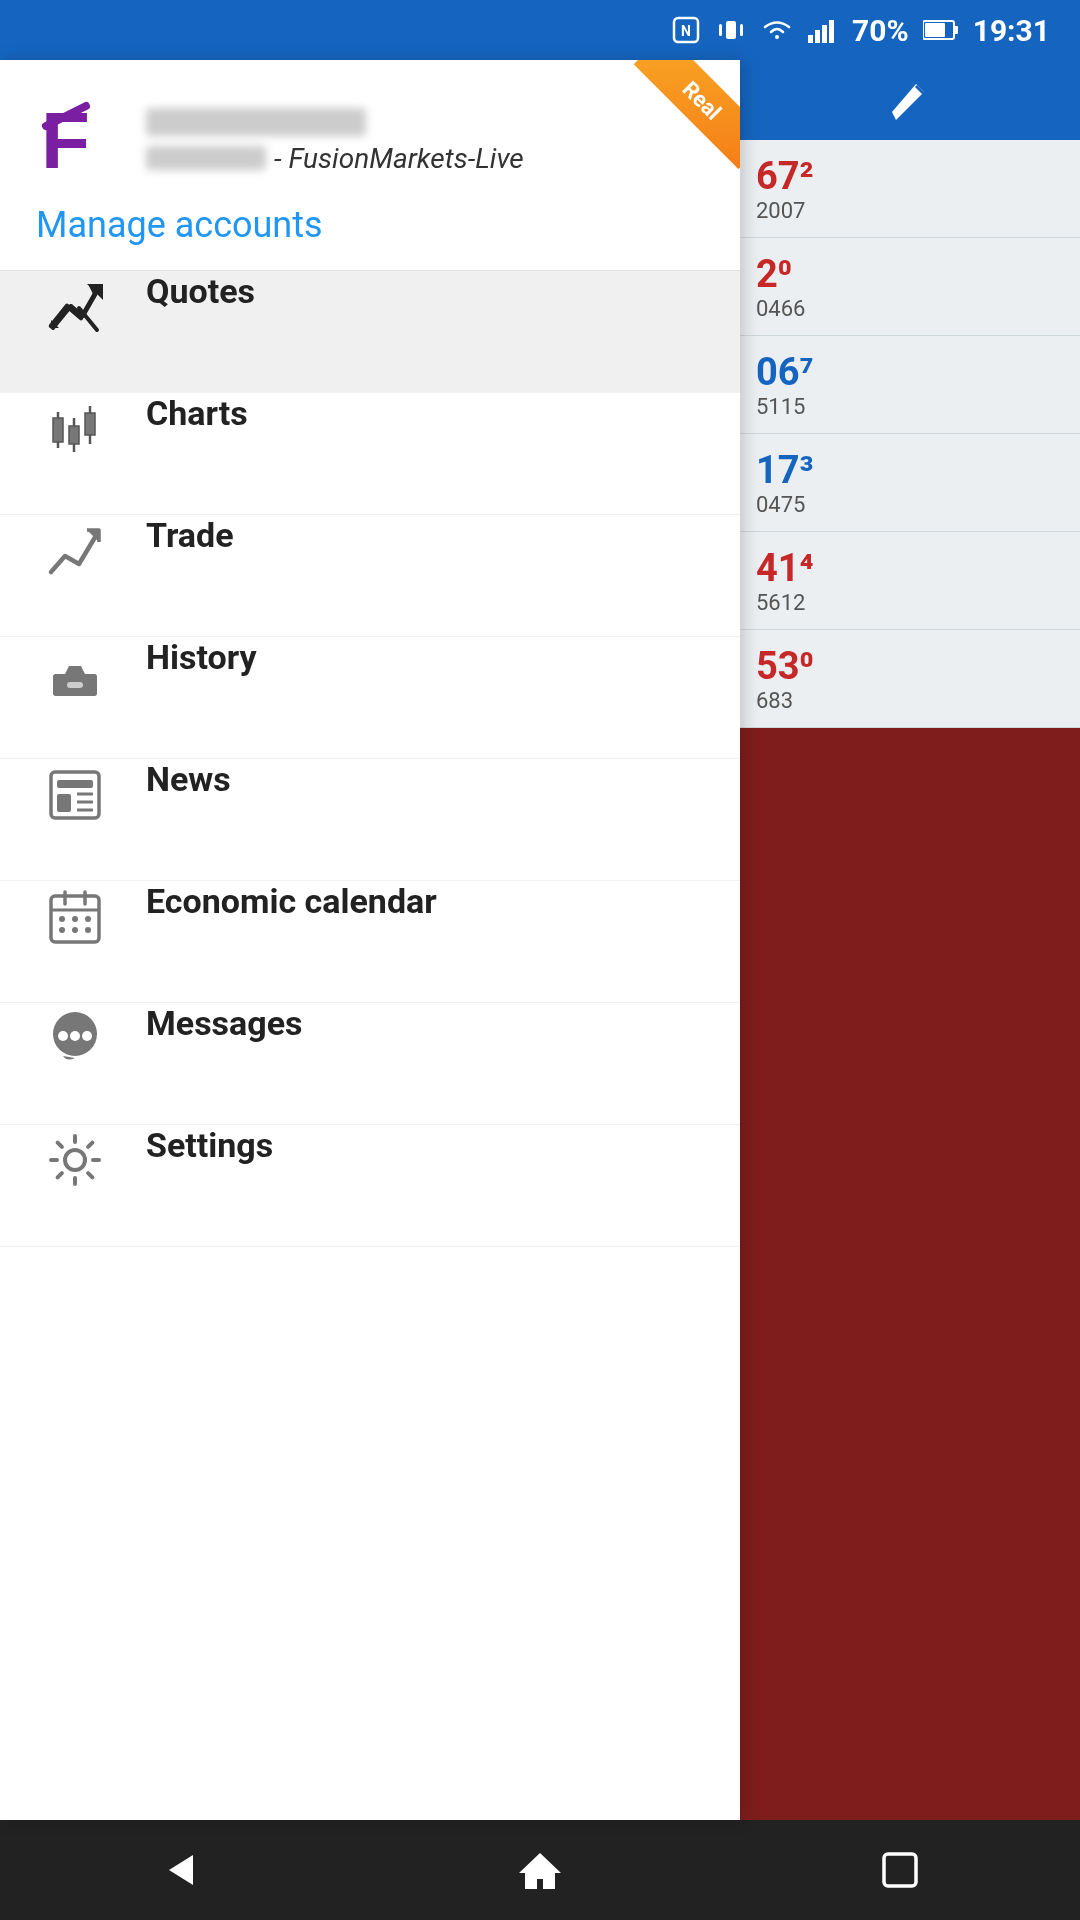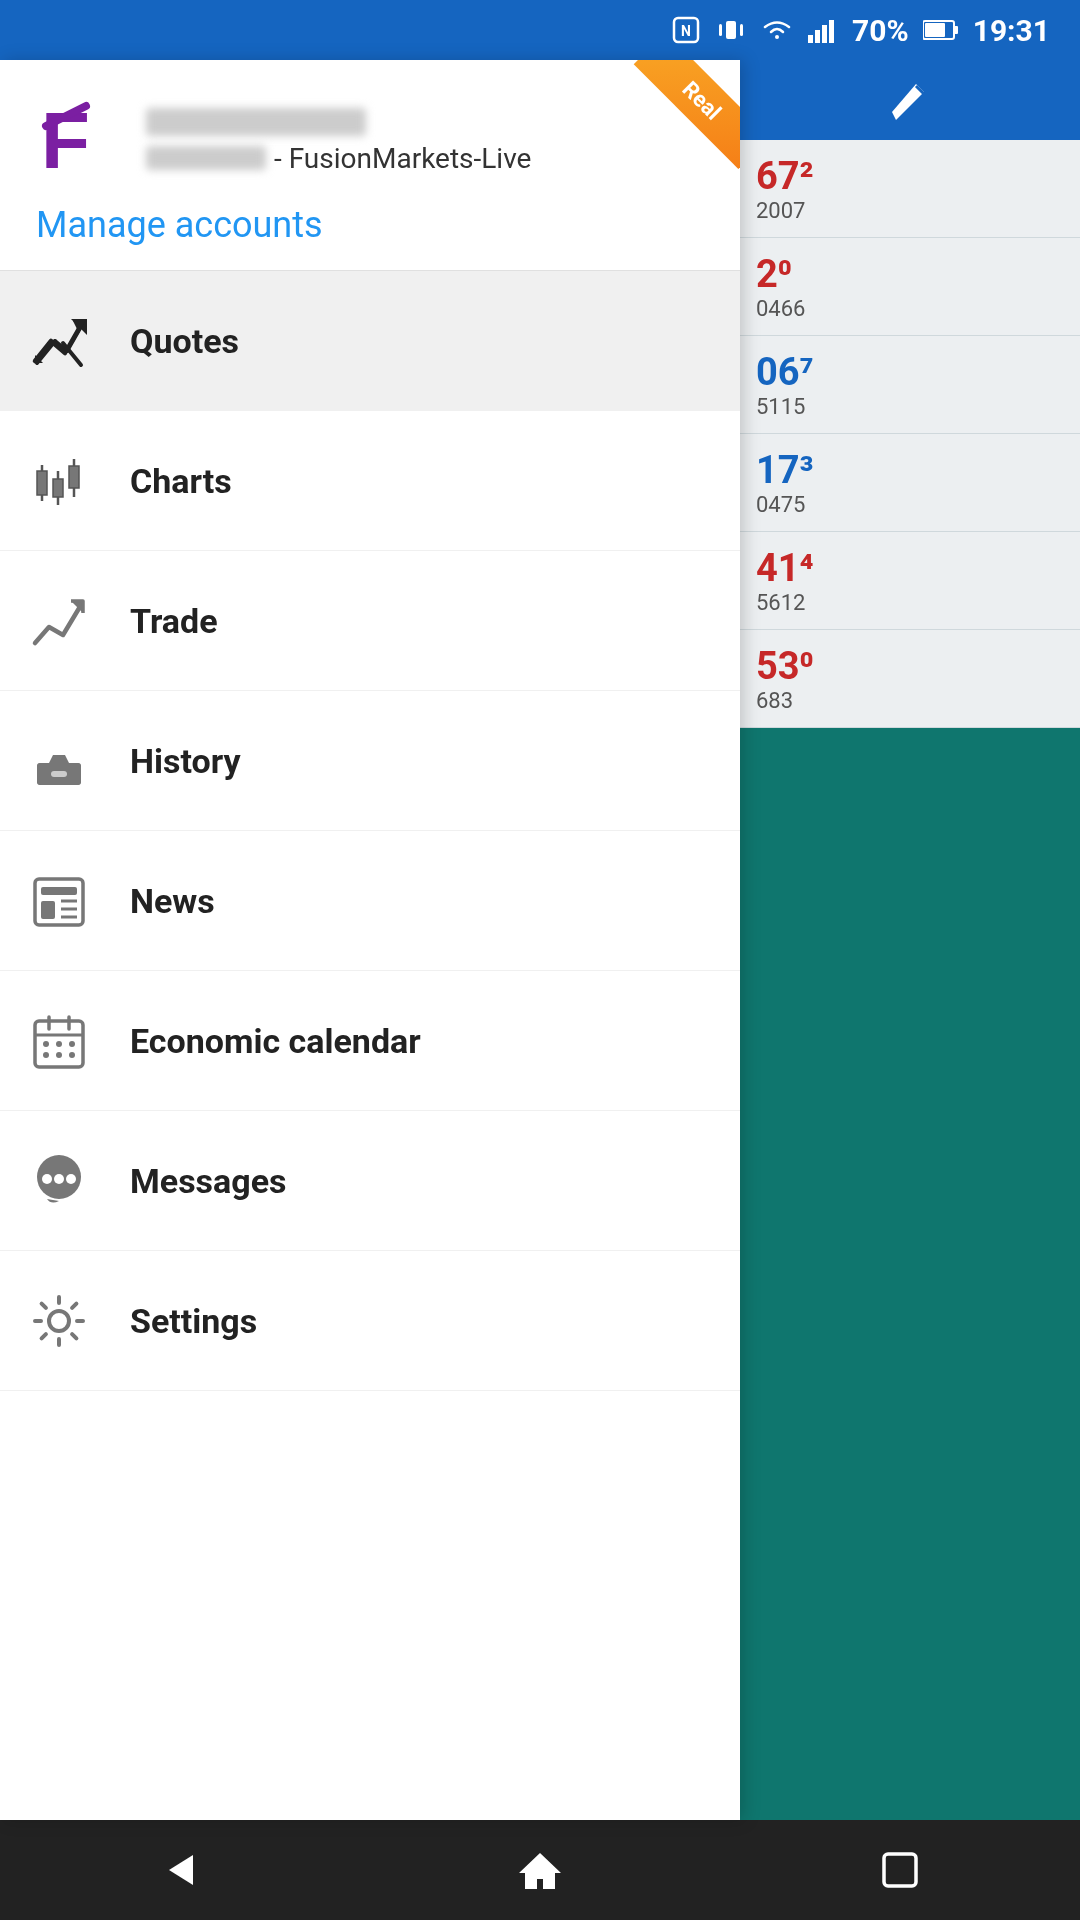--- a/index.html
+++ b/index.html
@@ -72,20 +72,21 @@
       margin-bottom: 10px;
     }
     .logo-icon {
       width: 90px;
       height: 90px;
     }
     .account-info {
       display: flex;
       flex-direction: column;
       gap: 6px;
+      font-style: italic;
     }
     .account-name-blur {
       width: 220px;
       height: 28px;
       background: #ccc;
       border-radius: 4px;
       filter: blur(4px);
     }
     .account-server-row {
       display: flex;
@@ -133,23 +134,23 @@
       text-align: center;
     }
 
     
     .drawer-menu {
       flex: 1;
       overflow-y: auto;
     }
     .menu-item {
       display: flex;
-      align-items: center;
-      padding: 0 24px;
-      height: 140px;
+      align-items: flex-start;
+      padding: 0 40px;
+      height: 122px;
       cursor: pointer;
       border-bottom: 1px solid #f0f0f0;
       position: relative;
     }
     .menu-item.active {
       background: #f0f0f0;
     }
     .menu-icon {
       width: 70px;
       height: 70px;
@@ -178,21 +179,21 @@
       display: flex;
       align-items: center;
       justify-content: center;
       font-size: 26px;
       font-weight: bold;
     }
 
     
     .background-content {
       flex: 1;
-      background: #0f766e;
+      background: #7f1d1d;
       overflow: hidden;
       display: flex;
       flex-direction: column;
     }
     .bg-top-bar {
       height: 80px;
       background: #1565C0;
       display: flex;
       align-items: center;
       justify-content: center;

